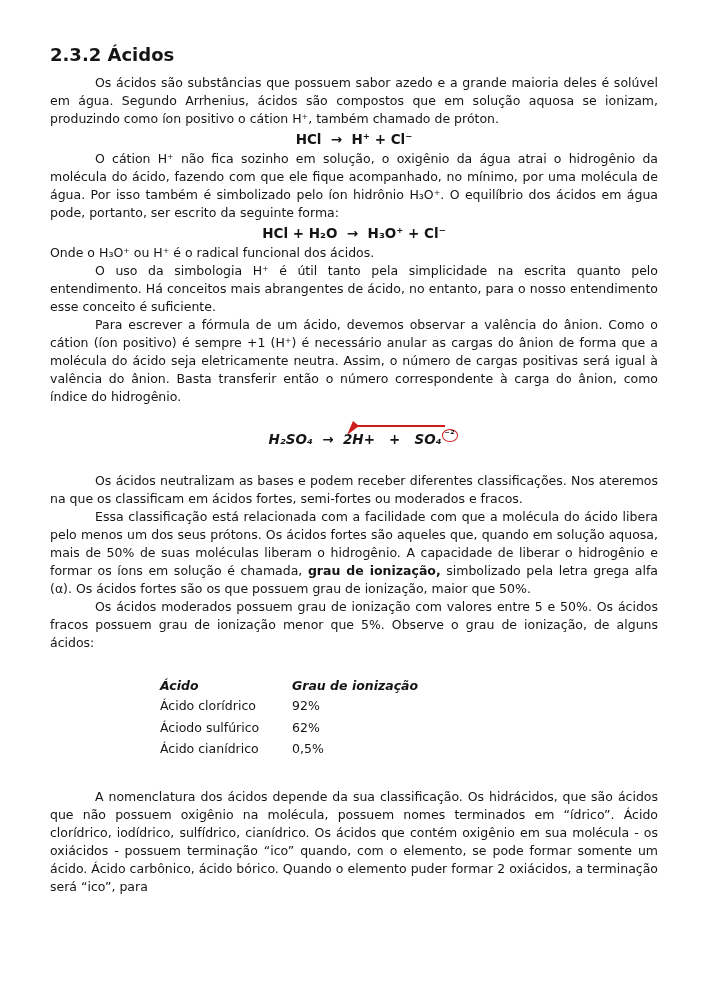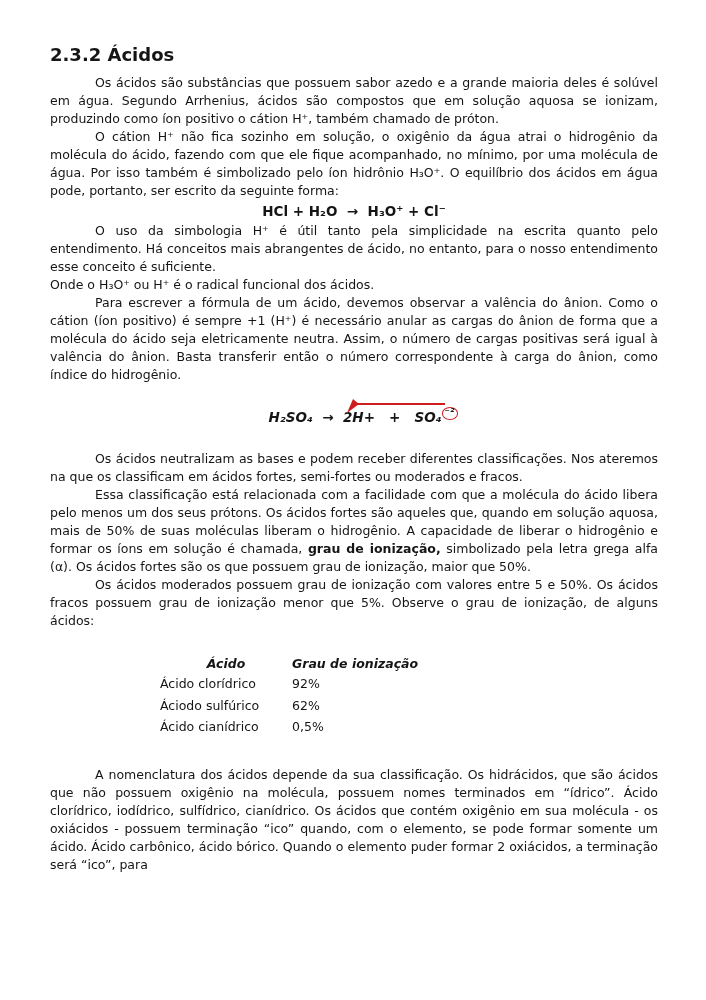--- a/index.html
+++ b/index.html
@@ -22,43 +22,44 @@
     font-size:10px;vertical-align:6px;
     border:1.5px solid #cf1d1d;border-radius:50%;
     padding:0 3px 1px 2px;display:inline-block;line-height:10px;
   }
   .red-arrow{position:absolute;top:-9px;left:76px;overflow:visible;}
   .ion-table{
     margin:26px 0 26px 110px;border-collapse:collapse;
     font-size:12.5px;
   }
   .ion-table th{
-    text-align:center;font-style:italic;font-weight:bold;
+    text-align:left;font-style:italic;font-weight:bold;
     padding:0 0 4px 0;
   }
   .ion-table th.col-acid,.ion-table td.col-acid{width:132px;}
   .ion-table td{padding:0 0 3px 0;line-height:18.5px;}
 </style>
 </head>
 <body>
 
 <div class="page">
 
   <h1 class="heading">2.3.2 Ácidos</h1>
 
   <p class="body indent">Os ácidos são substâncias que possuem sabor azedo e a grande maioria deles é solúvel em água. Segundo Arrhenius, ácidos são compostos que em solução aquosa se ionizam, produzindo como íon positivo o cátion H⁺, também chamado de próton.</p>
 
+  <div class="equation">HCl  →  H⁺ + Cl⁻</div>
 
   <p class="body indent">O cátion H⁺ não fica sozinho em solução, o oxigênio da água atrai o hidrogênio da molécula do ácido, fazendo com que ele fique acompanhado, no mínimo, por uma molécula de água. Por isso também é simbolizado pelo íon hidrônio H₃O⁺. O equilíbrio dos ácidos em água pode, portanto, ser escrito da seguinte forma:</p>
 
   <div class="equation">HCl + H₂O  →  H₃O⁺ + Cl⁻</div>
 
+  <p class="body">Onde o H₃O⁺ ou H⁺ é o radical funcional dos ácidos.</p>
+
   <p class="body indent">O uso da simbologia H⁺ é útil tanto pela simplicidade na escrita quanto pelo entendimento. Há conceitos mais abrangentes de ácido, no entanto, para o nosso entendimento esse conceito é suficiente.</p>
-
-  <p class="body">Onde o H₃O⁺ ou H⁺ é o radical funcional dos ácidos.</p>
 
   <p class="body indent">Para escrever a fórmula de um ácido, devemos observar a valência do ânion. Como o cátion (íon positivo) é sempre +1 (H⁺) é necessário anular as cargas do ânion de forma que a molécula do ácido seja eletricamente neutra. Assim, o número de cargas positivas será igual à valência do ânion. Basta transferir então o número correspondente à carga do ânion, como índice do hidrogênio.</p>
 
   <div class="equation eq3wrap">
     <span class="eq3inner"><span>H₂SO₄  →  2H+</span><span>   +   SO₄</span><span class="circled" style="color:#151515;">⁻²</span><svg class="red-arrow" width="102" height="18" viewBox="0 0 102 18">
         <line x1="8" y1="7" x2="100" y2="7" stroke="#cf1d1d" stroke-width="2"></line>
         <polygon points="2,16 14,7 8,2" fill="#cf1d1d"></polygon>
       </svg></span>
   </div>
 

